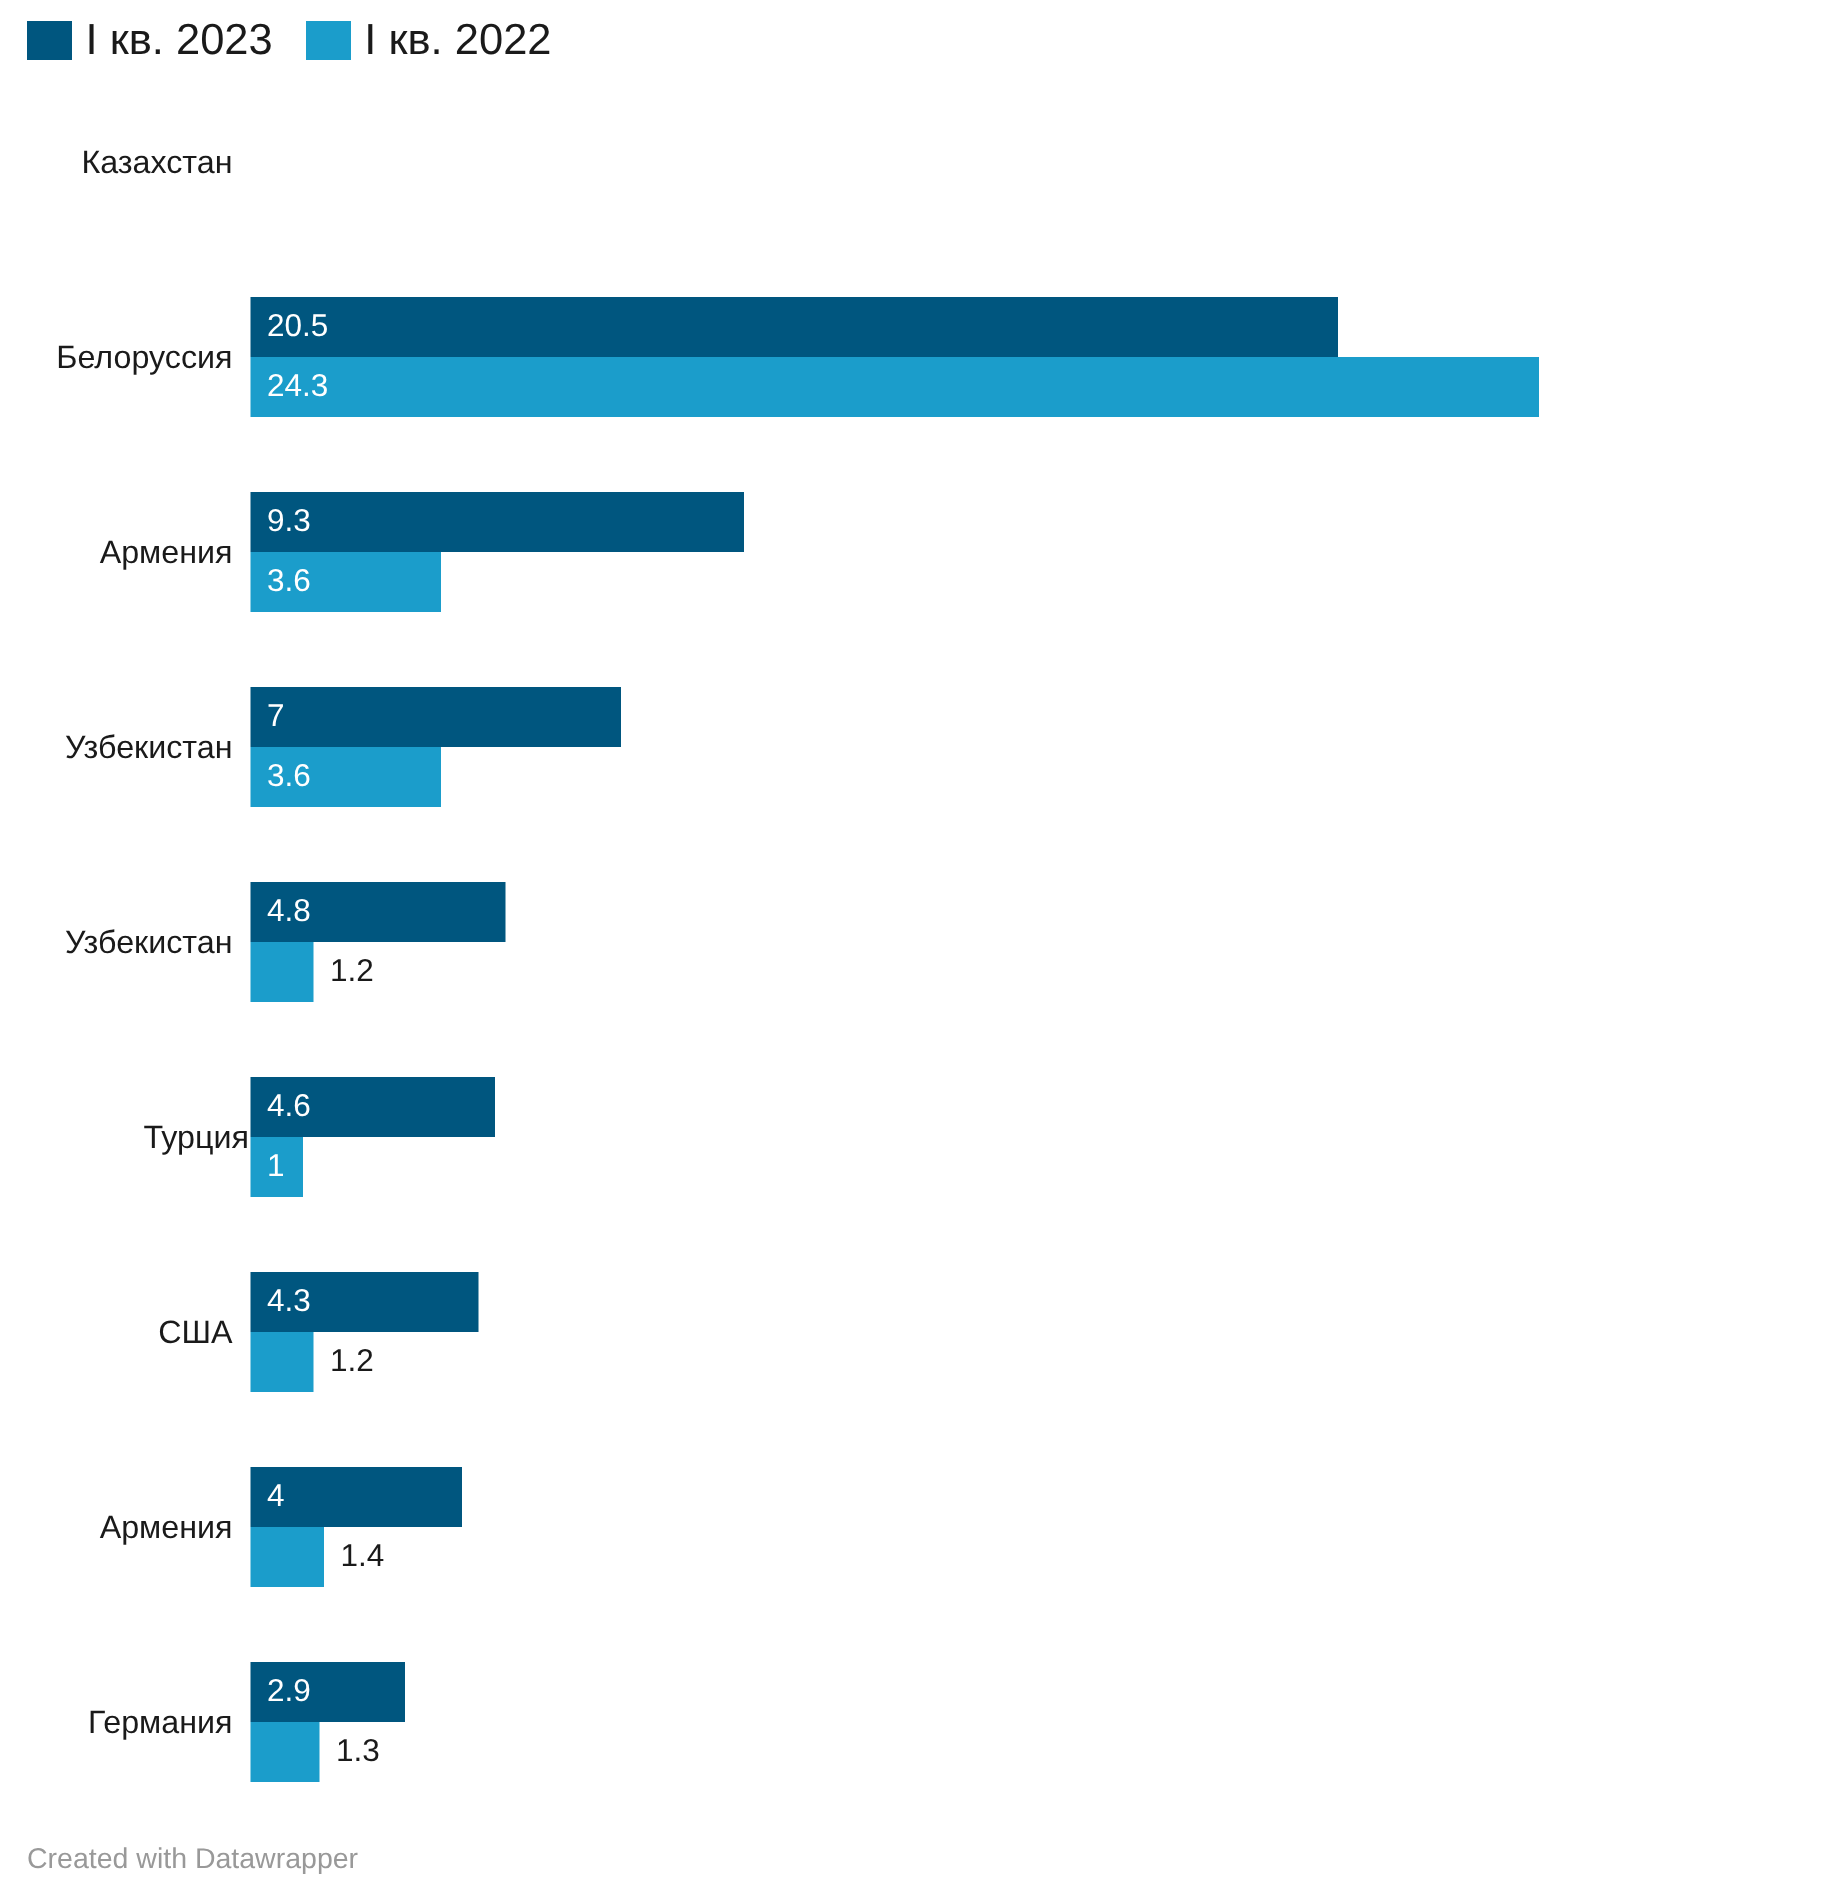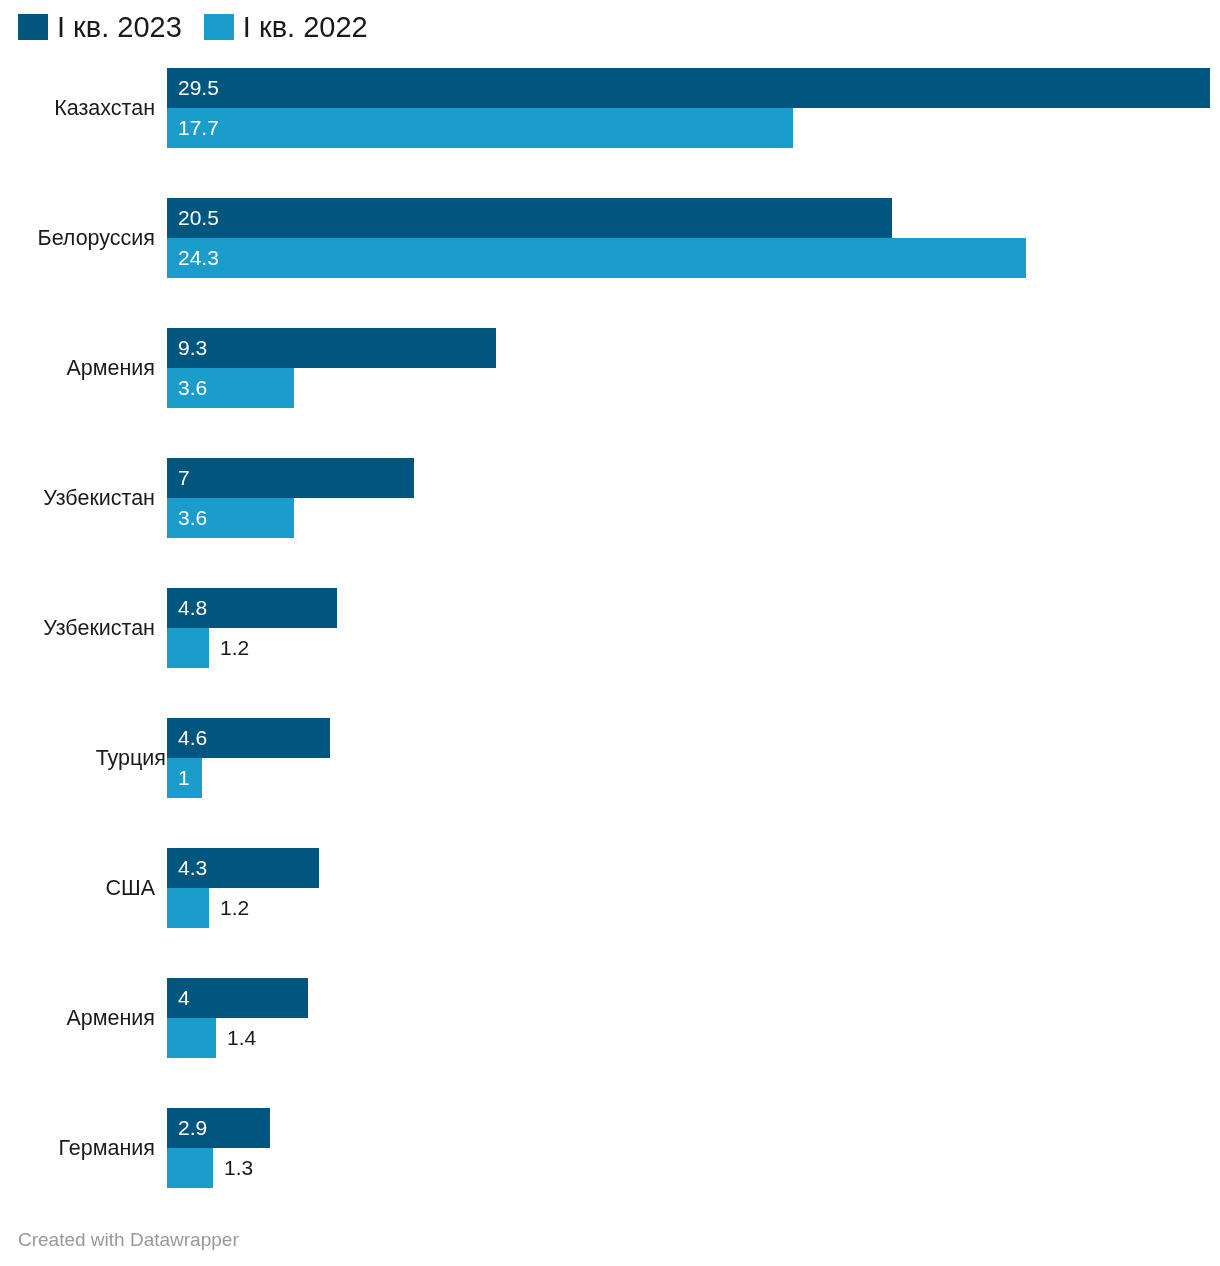--- a/index.html
+++ b/index.html
@@ -131,28 +131,20 @@
     </div>
     <div class="legend-item">
       <span class="legend-swatch" style="background: rgb(27, 157, 203);"></span>
       <span class="legend-label">I кв. 2022</span>
     </div>
   </div>
 
   <div class="plot" id="plot">
       <div class="group" style="top: 68px; height: 80px;">
         <div class="cat-label" style="top: 27px;">Казахстан</div>
-        <div class="bar-row" style="top: 0px;">
-          <div class="bar dark" style="width: 1043px; background: rgb(0, 86, 127);"></div>
-          <span class="bar-value inside">29.5</span>
-        </div>
-        <div class="bar-row" style="top: 40px;">
-          <div class="bar light" style="width: 626px; background: rgb(27, 157, 203);"></div>
-          <span class="bar-value inside">17.7</span>
-        </div>
       </div>
       <div class="group" style="top: 198px; height: 80px;">
         <div class="cat-label" style="top: 27px; text-align: right;">Белоруссия</div>
         <div class="bar-row" style="top: 0px;">
           <div class="bar dark" style="width: 725px; background: rgb(0, 86, 127);"></div>
           <span class="bar-value inside">20.5</span>
         </div>
         <div class="bar-row" style="top: 40px;">
           <div class="bar light" style="width: 859px; background: rgb(27, 157, 203);"></div>
           <span class="bar-value inside">24.3</span>

